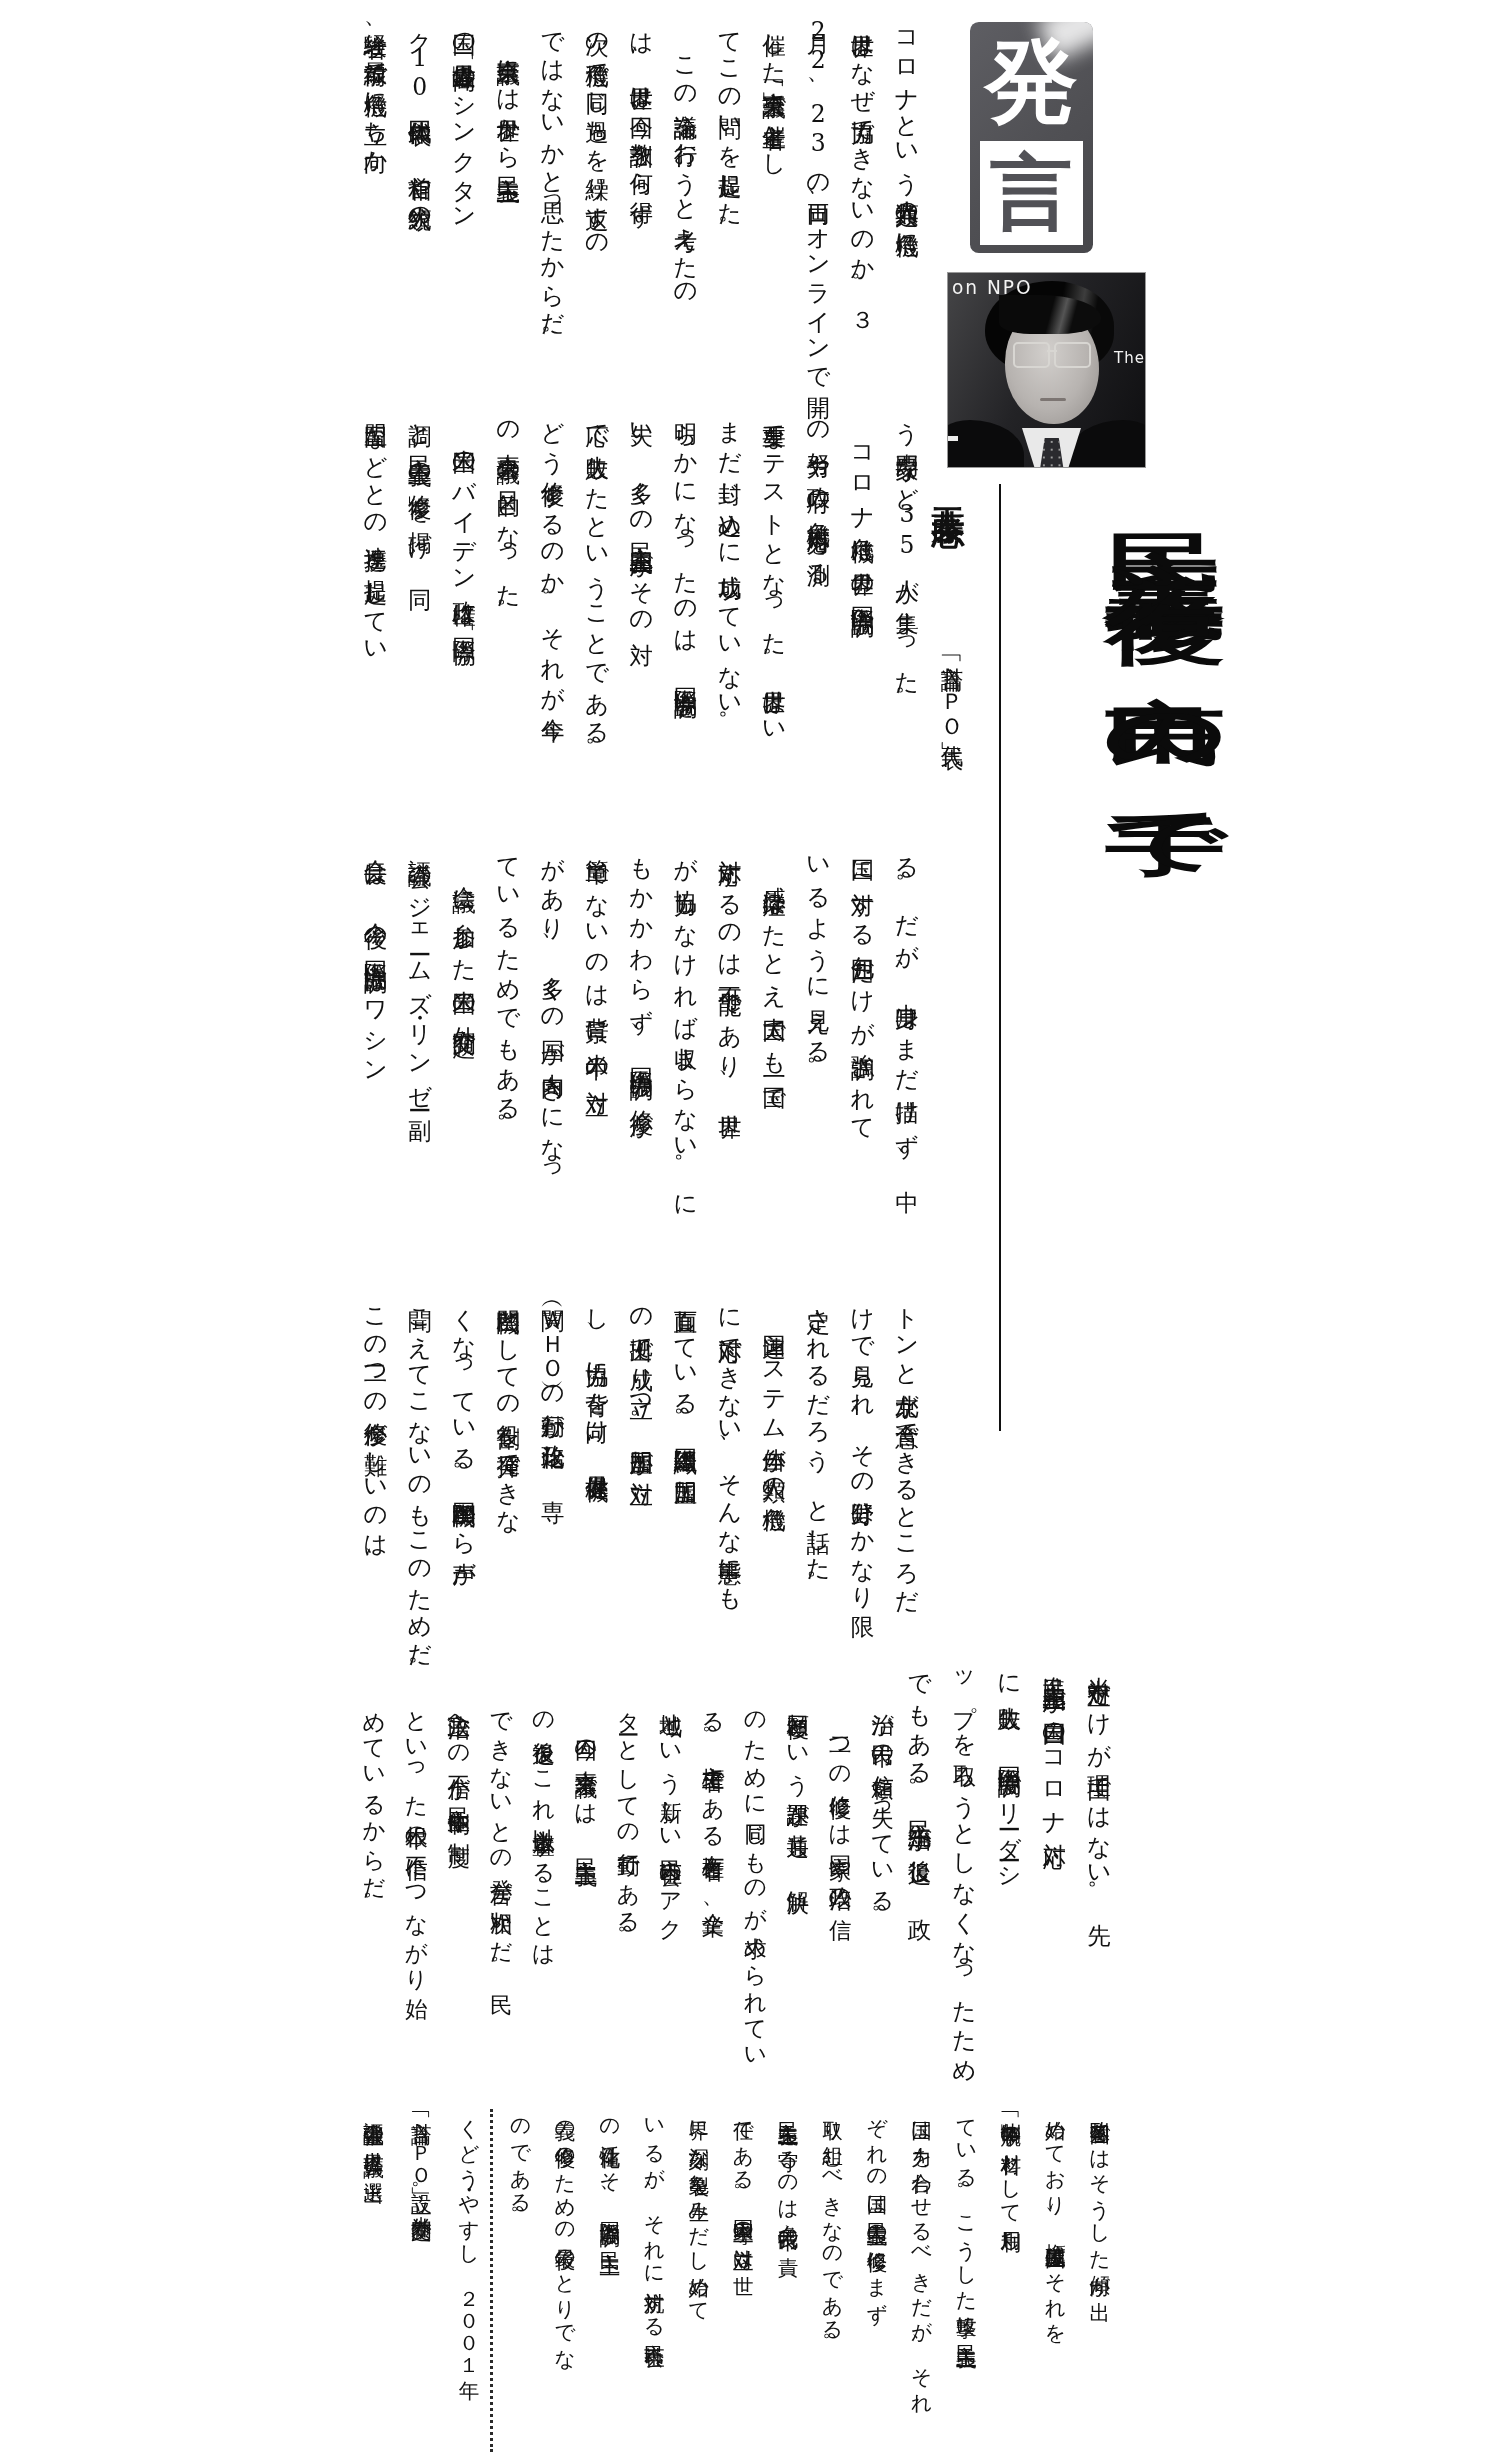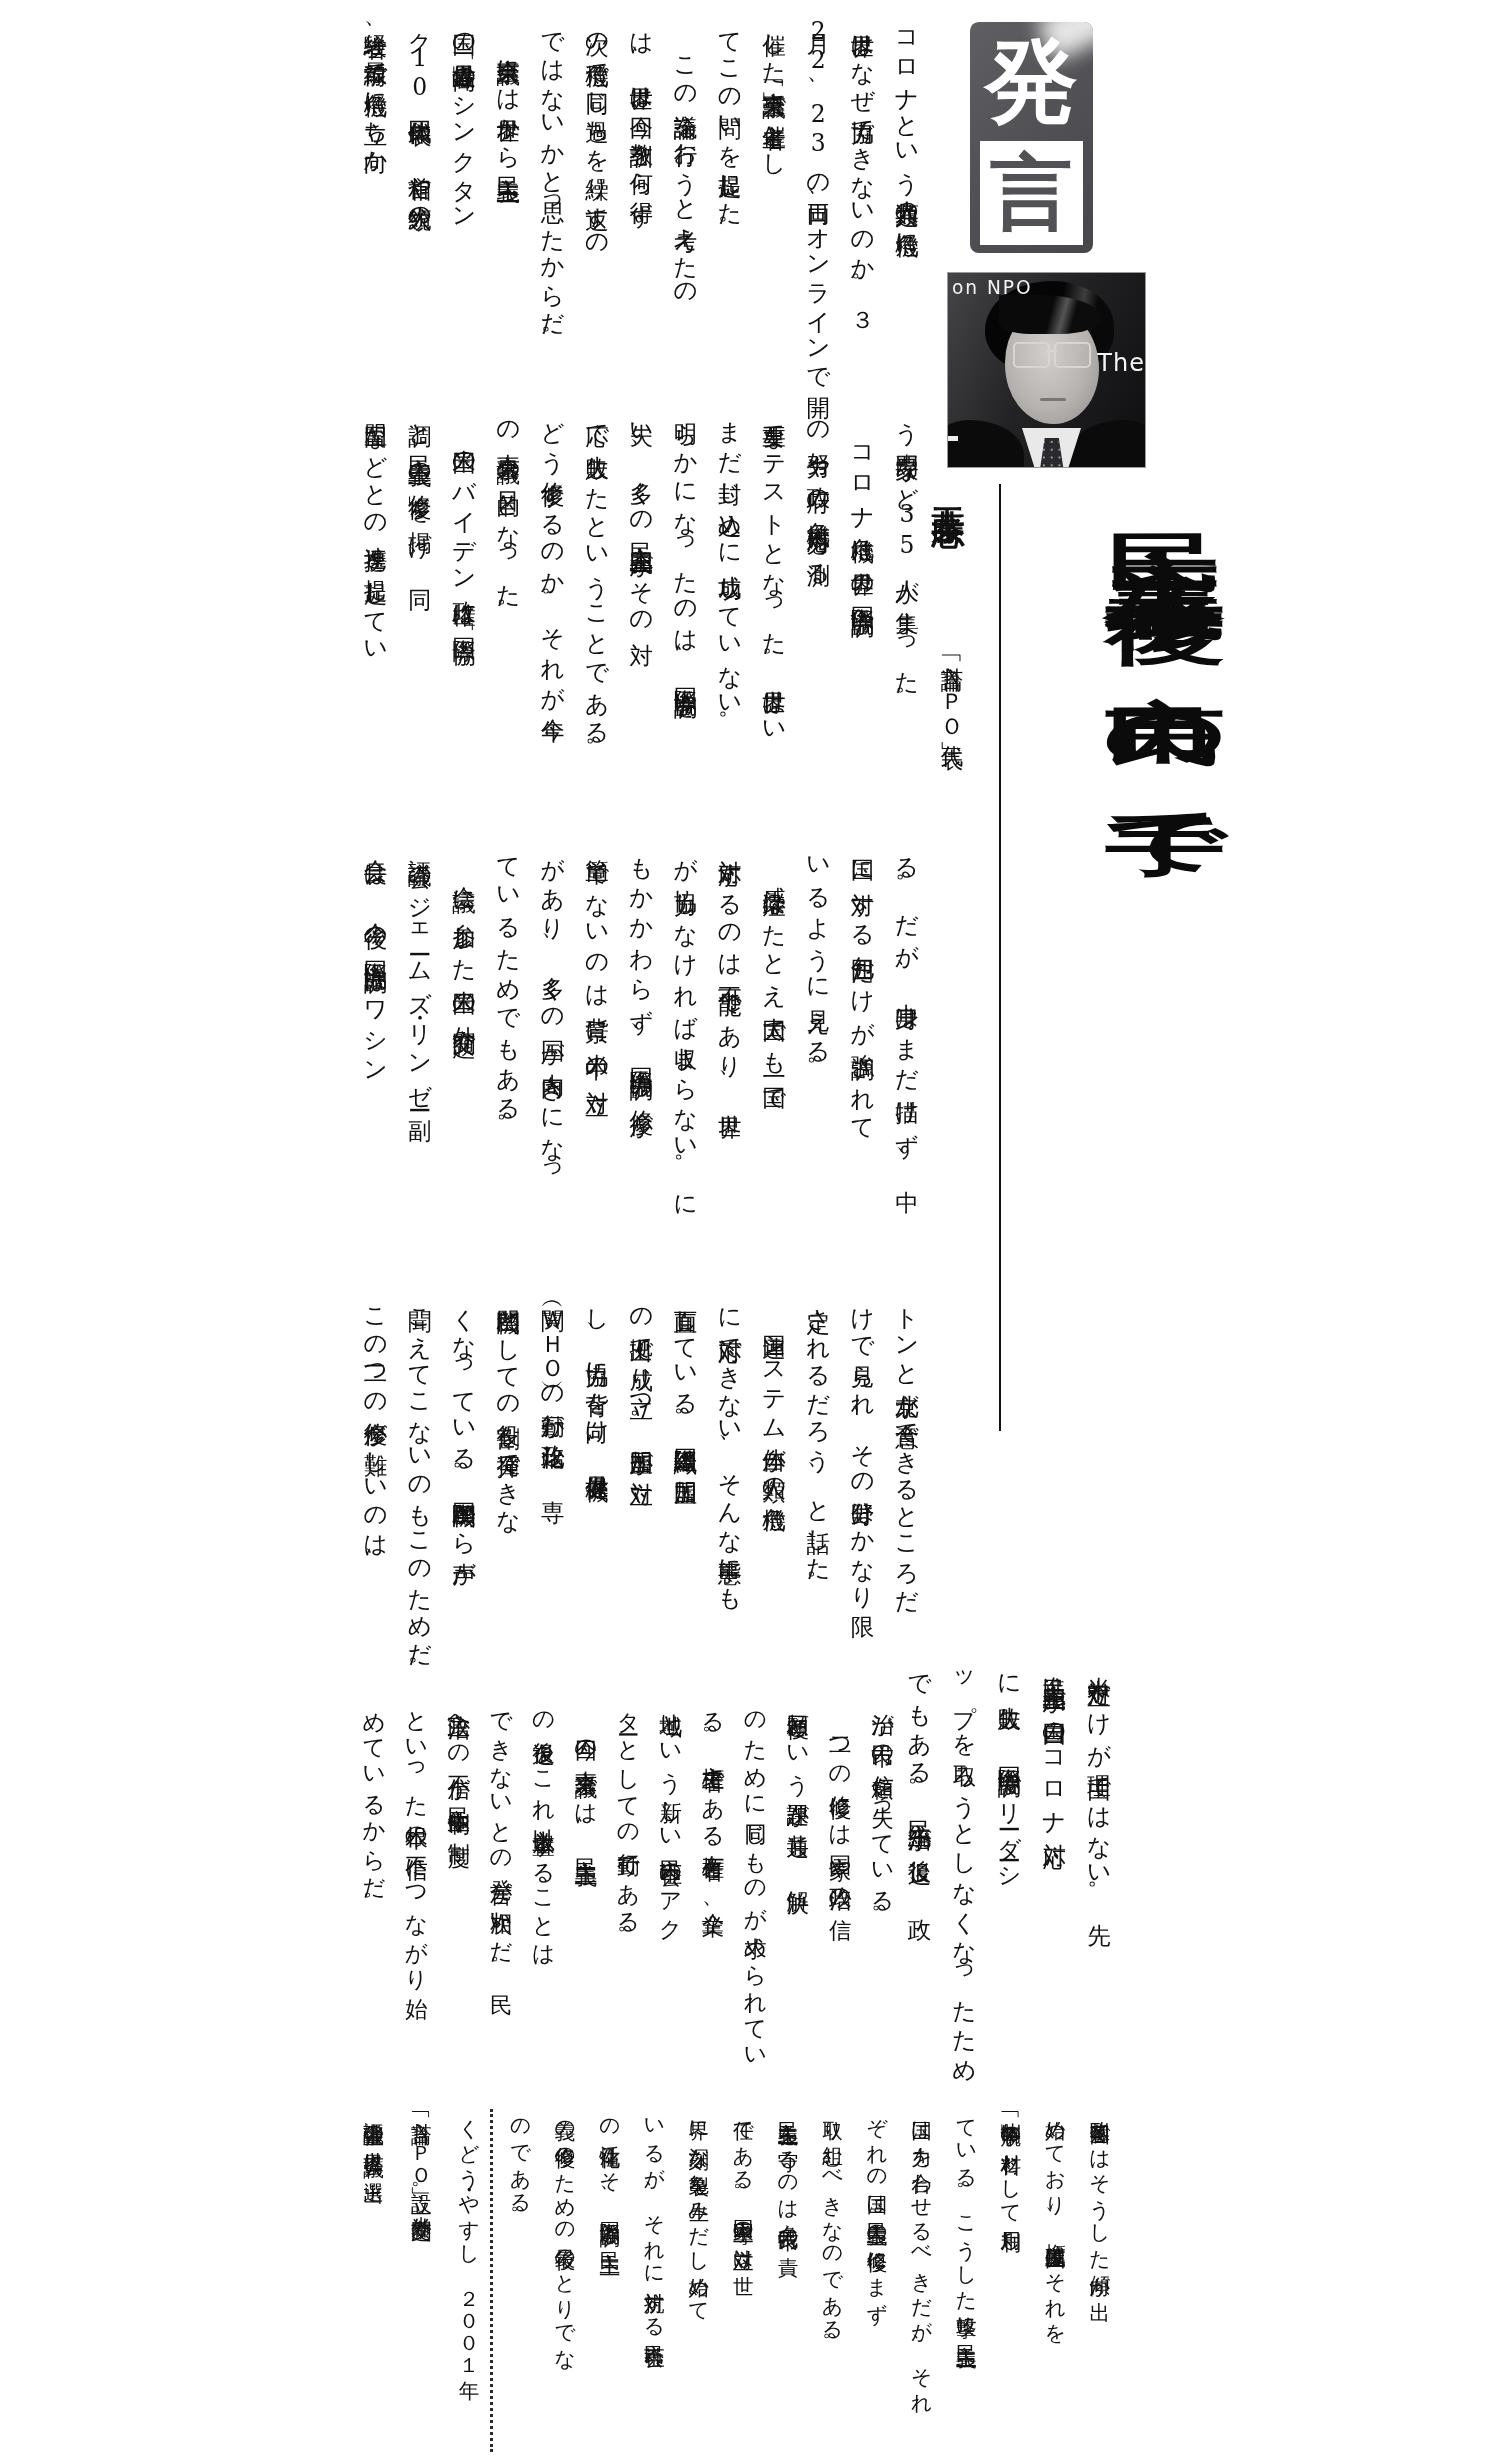--- a/index.html
+++ b/index.html
@@ -67,21 +67,21 @@
          clip-path:polygon(0 0,100% 0,78% 100%,22% 100%);}
   .photo .tie{position:absolute;left:92px;top:165px;width:23.5px;height:31px;background:#2a2a2e;
          background-image:radial-gradient(circle,#9a9a9a 1.2px,transparent 1.3px);background-size:7.8px 7.8px;
          clip-path:polygon(20% 0,80% 0,100% 100%,0 100%);}
   .photo .suit-l{position:absolute;left:-13.7px;top:147px;width:90px;height:59px;background:#0b0b0c;
          border-radius:40% 60% 0 0;}
   .photo .suit-r{position:absolute;right:-13.7px;top:147px;width:90px;height:59px;background:#0b0b0c;
          border-radius:60% 40% 0 0;}
   .ph-txt{position:absolute;color:#f4f4f4;line-height:1;}
   .ph-txt.tl{left:3.9px;top:5.9px;font-size:18.6px;letter-spacing:2px;}
-  .ph-txt.mr{right:0px;top:78px;font-size:24px;letter-spacing:1px;}
+  .ph-txt.mr{right:0px;top:78px;font-size:15px;letter-spacing:1px;}
   .photo .frag{position:absolute;left:0;top:163px;width:9.8px;height:4.9px;background:#ededed;}
 </style>
 </head>
 <body>
 
 <div class="page">
 
   <div class="band b1">
       <div class="vcol">コロナという人類共通の危機に</div>
       <div class="vcol">世界はなぜ協力できないのか。３</div>

